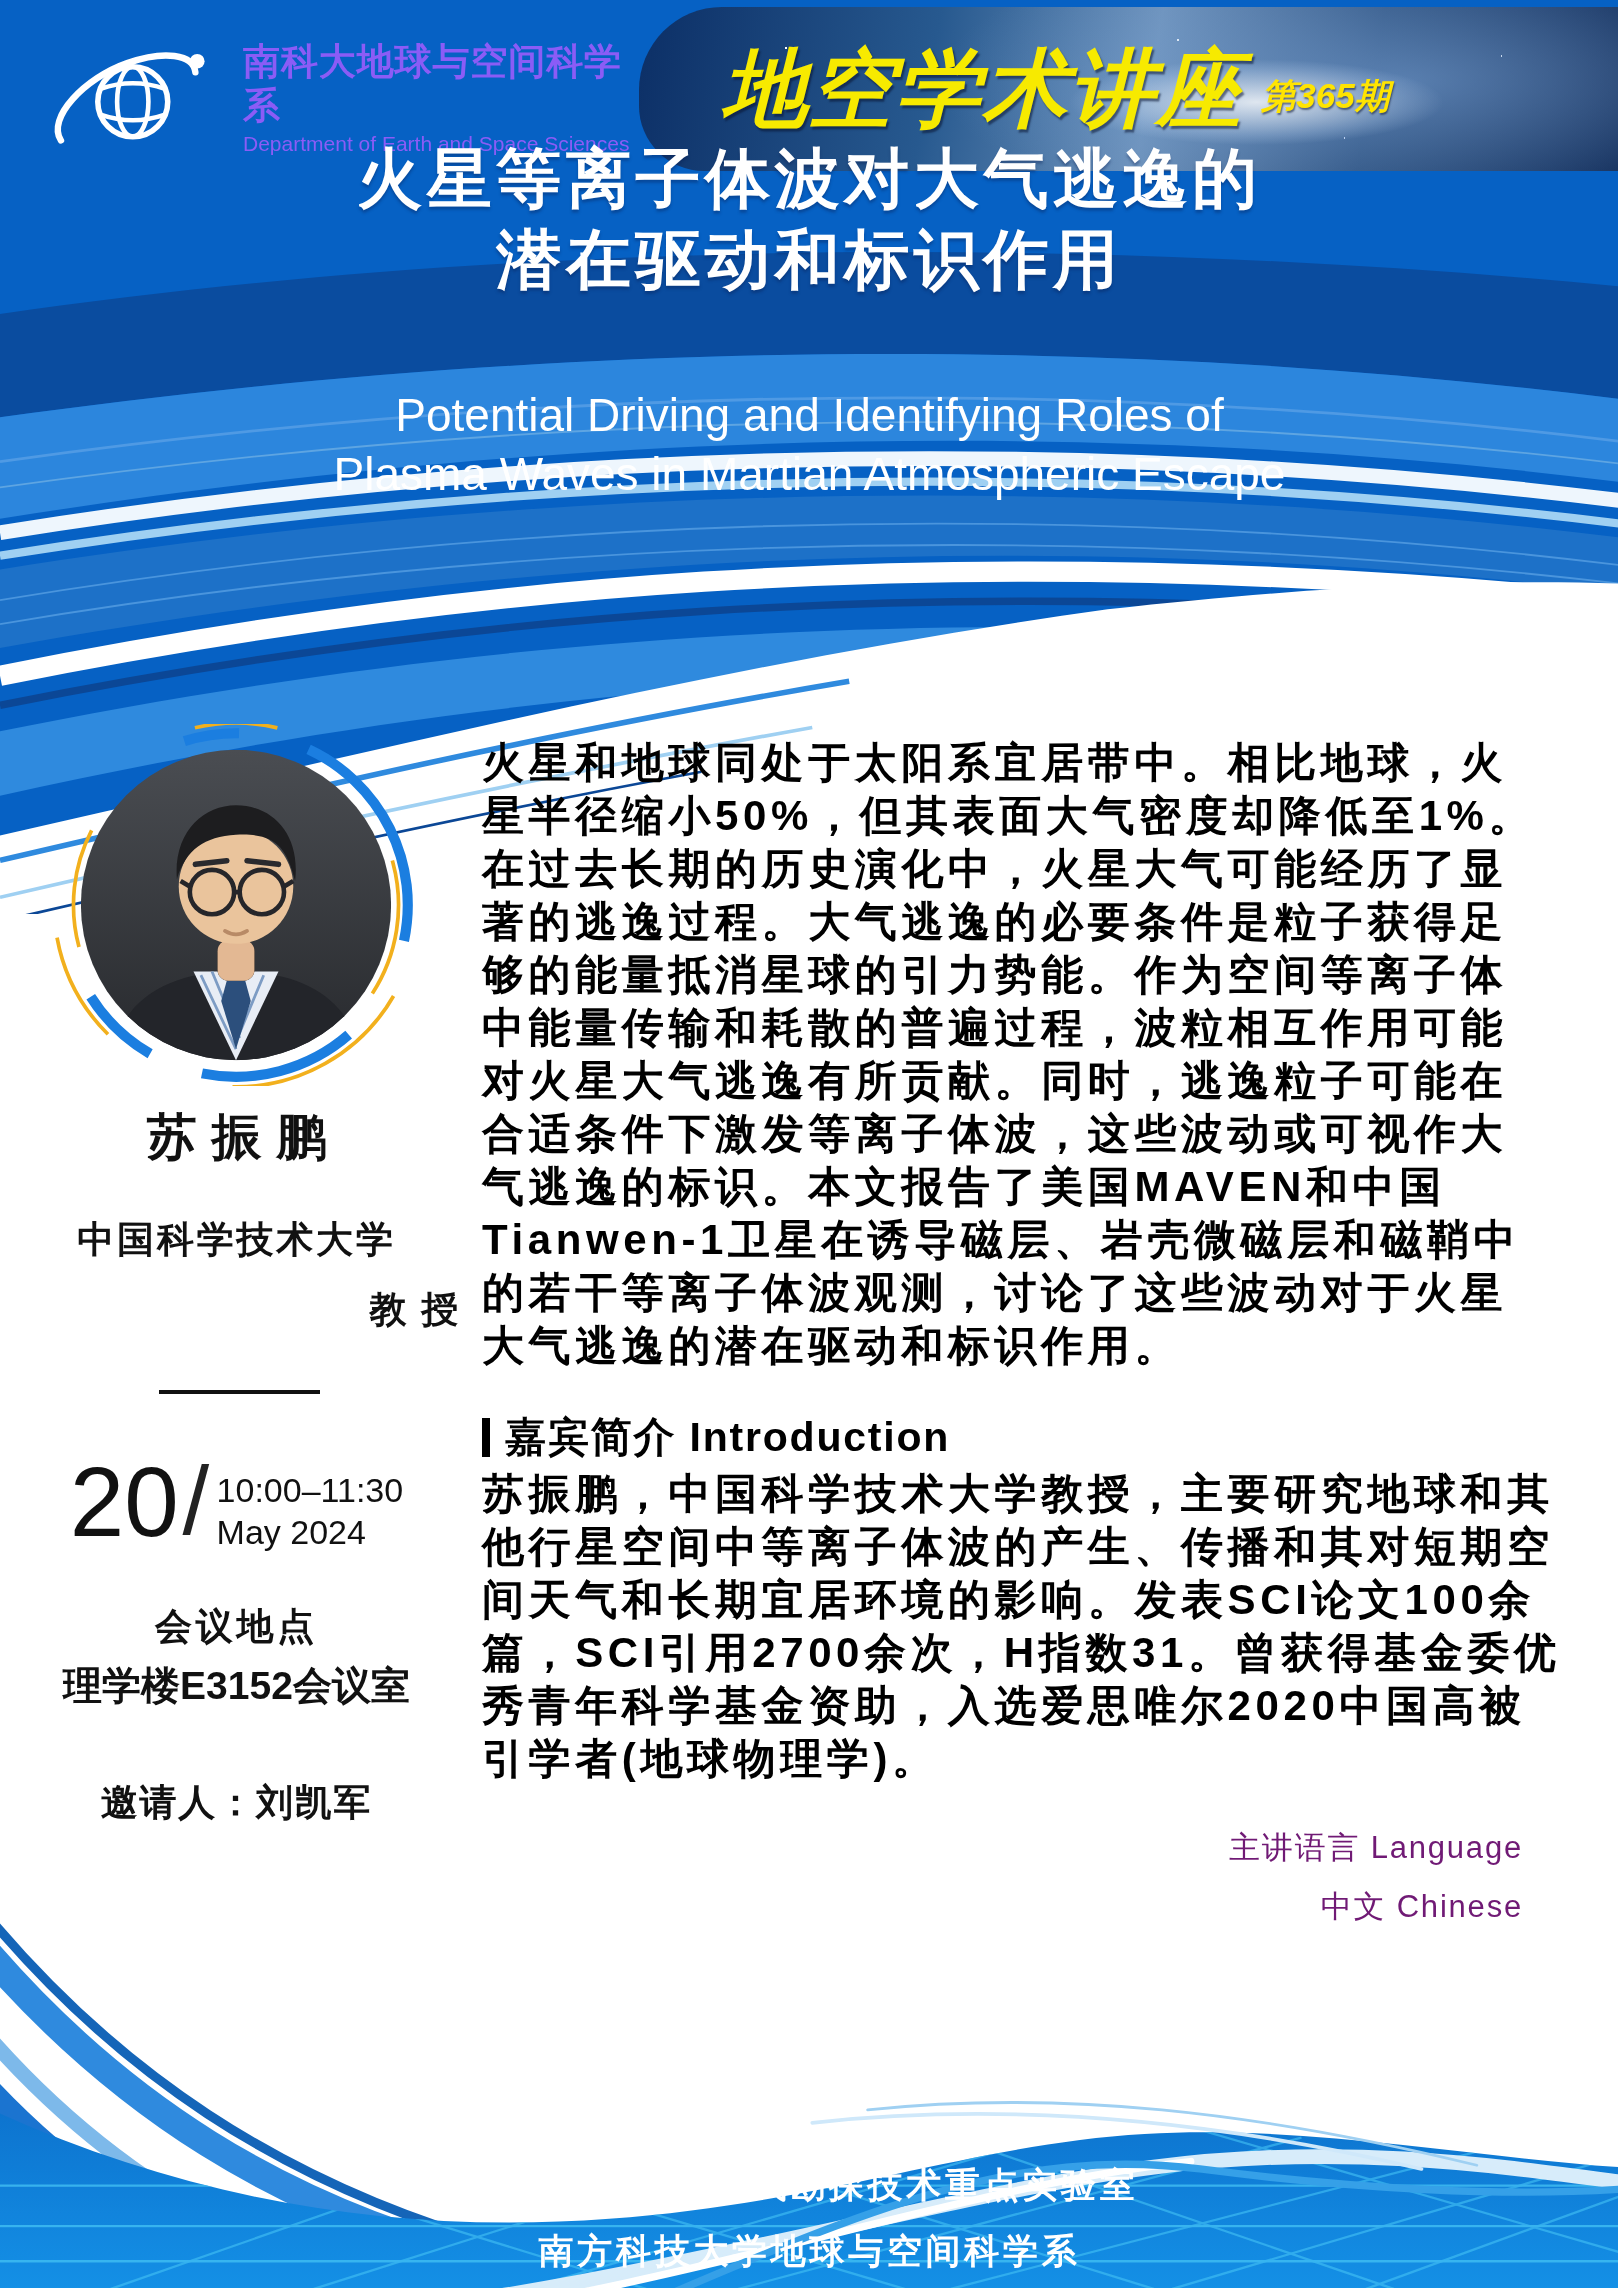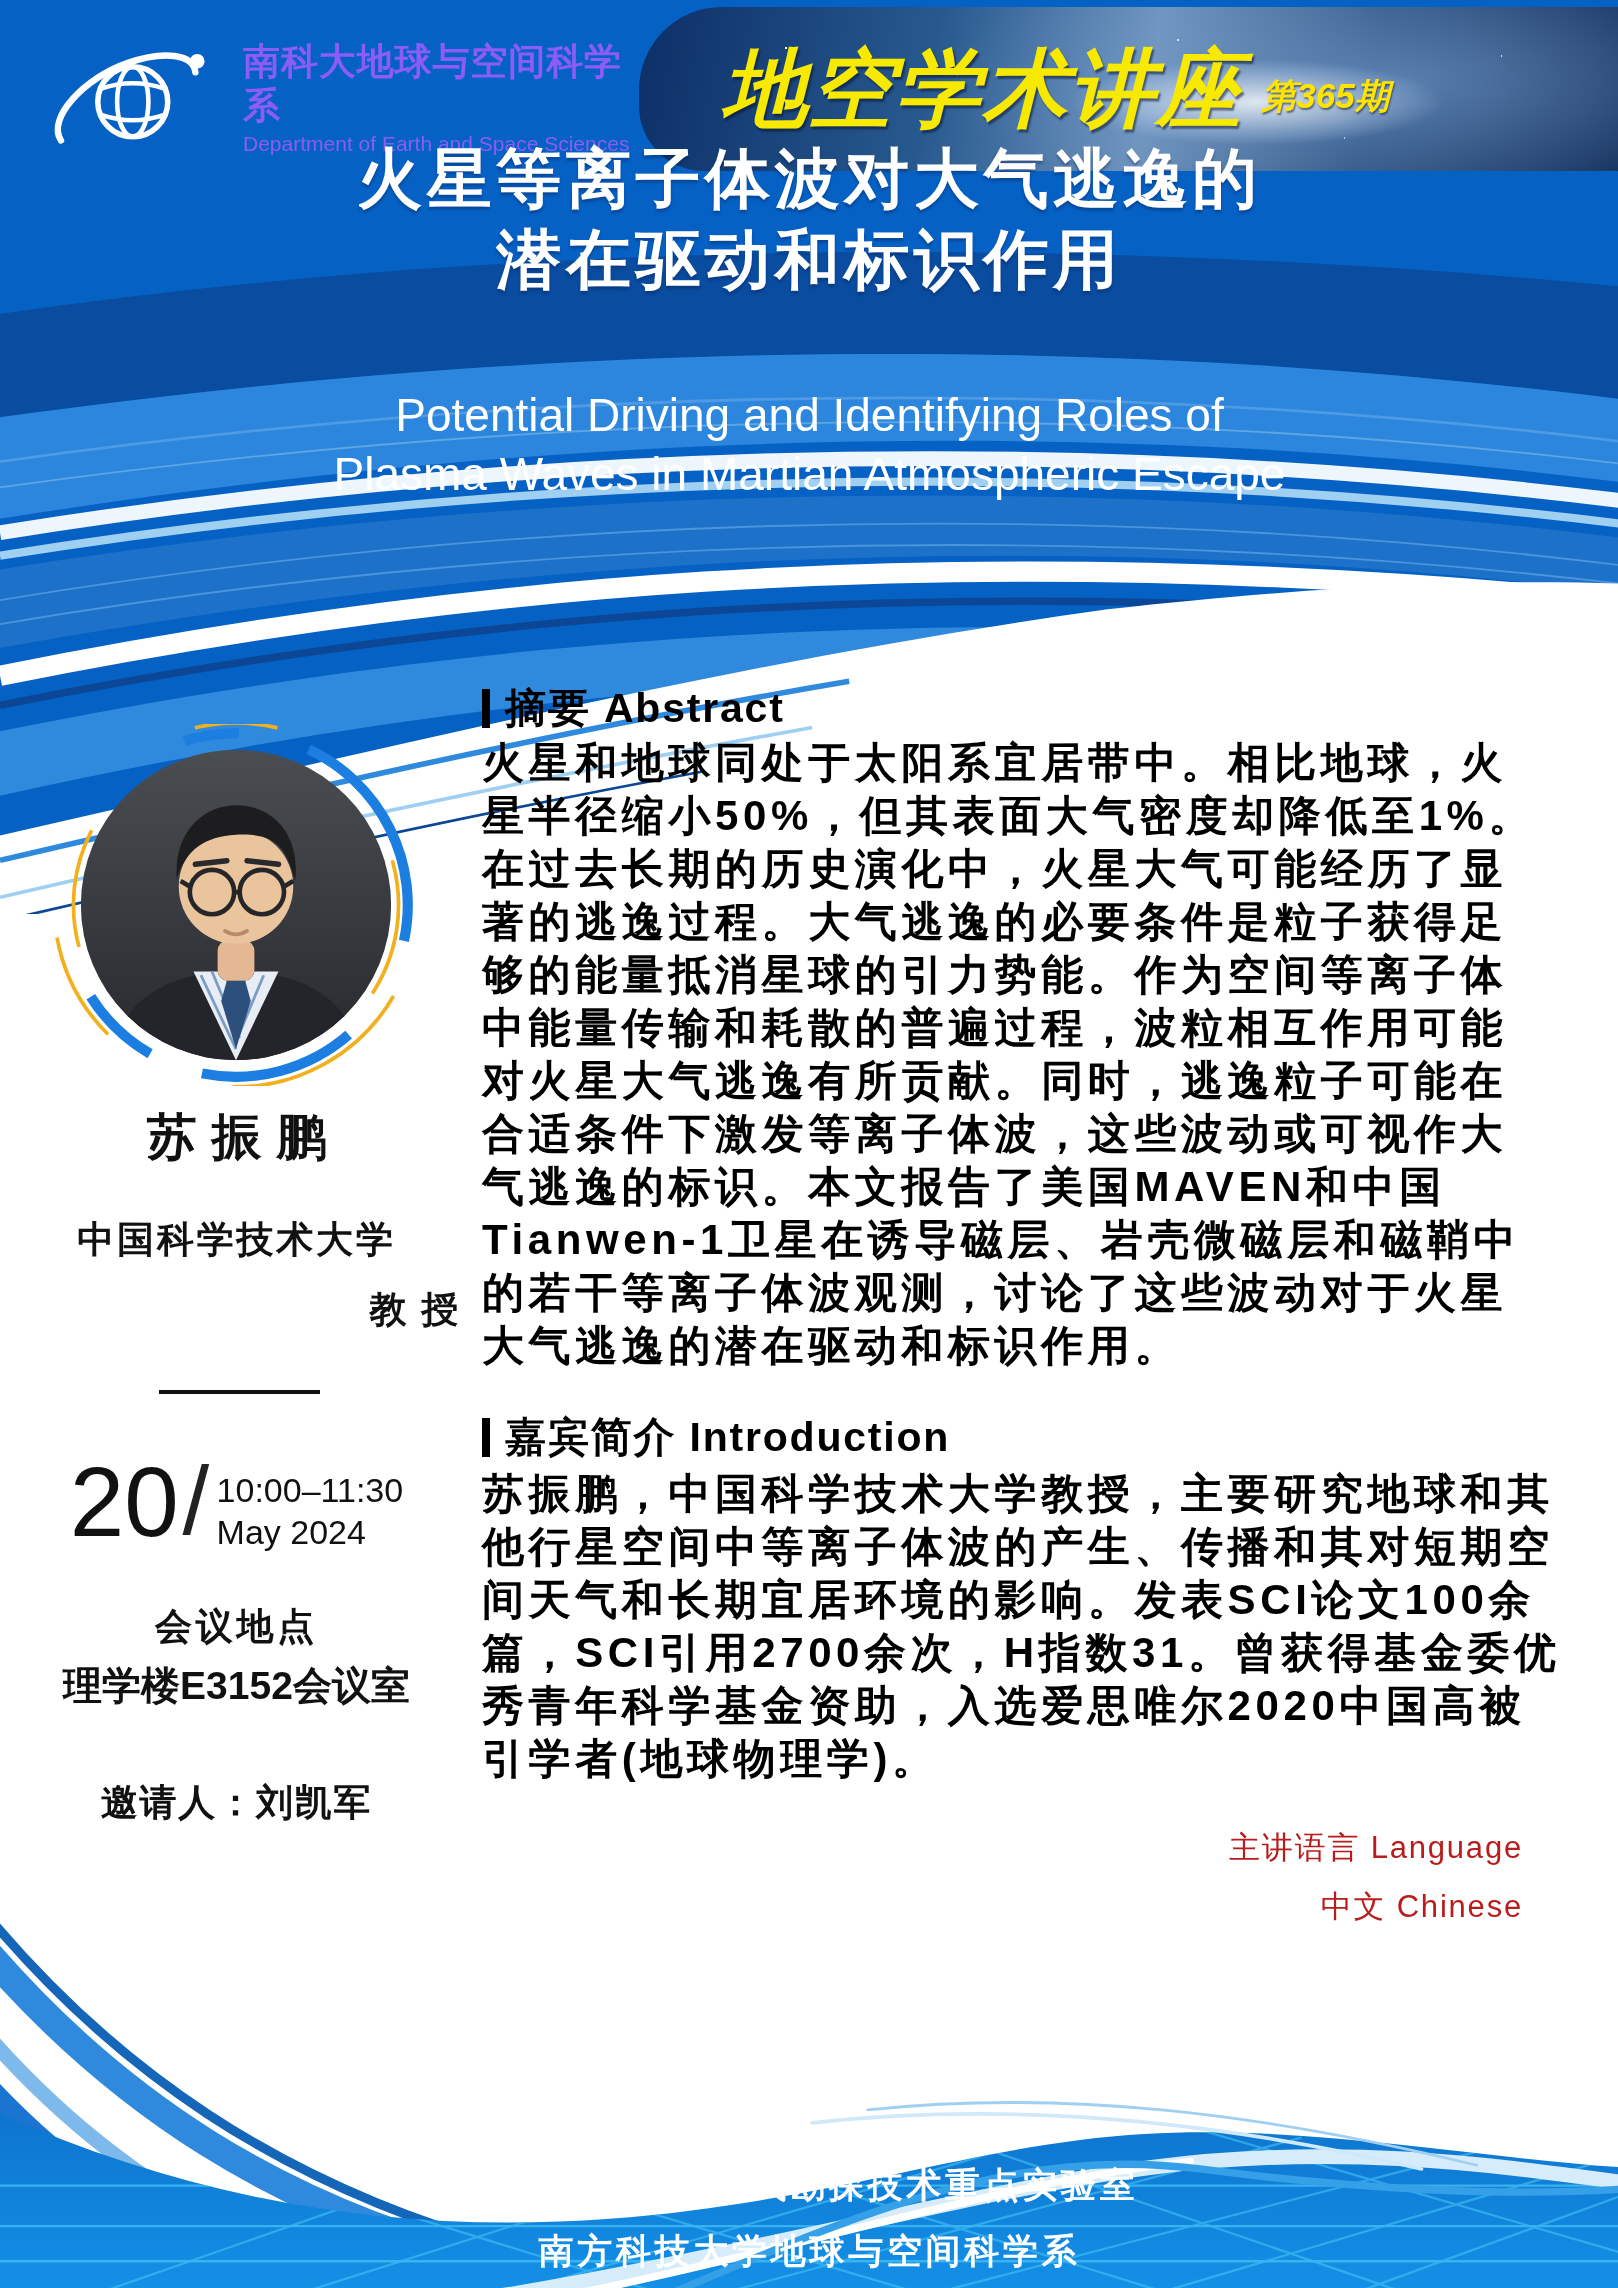--- a/index.html
+++ b/index.html
@@ -76,21 +76,21 @@
   .sec-head .bar{width:8.3px;height:39px;background:#000;margin-right:14.8px;flex:0 0 auto;}
   .sec-head .txt{font-size:41px;font-weight:800;color:#000;letter-spacing:1.8px;}
   .head-abstract{top:681px;}
   .head-intro{top:1410px;}
   .bodytext{
     left:482px;width:1121px;color:#000;font-size:42px;font-weight:600;
     line-height:53px;letter-spacing:4.6px;white-space:pre;z-index:6;
   }
   .body-abstract{top:736px;}
   .body-intro{top:1467px;}
-  .lang{right:96px;text-align:center;color:#b91c1c;font-size:31px;font-weight:500;letter-spacing:1.8px;z-index:6;}
+  .lang{right:96px;text-align:center;color:#701a75;font-size:31px;font-weight:500;letter-spacing:1.8px;z-index:6;}
   .lang-label{top:1827px;}
   .lang-value{top:1886px;}
   
   .footer-svg{left:0;top:1892px;width:1619px;height:397px;z-index:2;}
   .foot-line{left:0;width:1619px;text-align:center;color:#fff;font-weight:700;letter-spacing:3.7px;z-index:6;}
   .foot-line1{top:2162px;font-size:35px;}
   .foot-line2{top:2228px;font-size:35px;}
 </style>
 </head>
 <body>
@@ -198,24 +198,20 @@
     <span class="timecol">
       <span class="time" style="display:block">10:00–11:30</span>
       <span class="monthyear" style="display:block">May 2024</span>
     </span>
   </div>
 
   <div class="abs venue-label leftcol">会议地点</div>
   <div class="abs venue leftcol">理学楼E3152会议室</div>
   <div class="abs inviter leftcol">邀请人：刘凯军</div>
 
-  <div class="abs sec-head head-abstract">
-    <span class="bar"></span>
-    <span class="txt">摘要 Abstract</span>
-  </div>
   <div class="abs bodytext body-abstract">火星和地球同处于太阳系宜居带中。相比地球，火
 星半径缩小50%，但其表面大气密度却降低至1%。
 在过去长期的历史演化中，火星大气可能经历了显
 著的逃逸过程。大气逃逸的必要条件是粒子获得足
 够的能量抵消星球的引力势能。作为空间等离子体
 中能量传输和耗散的普遍过程，波粒相互作用可能
 对火星大气逃逸有所贡献。同时，逃逸粒子可能在
 合适条件下激发等离子体波，这些波动或可视作大
 气逃逸的标识。本文报告了美国MAVEN和中国
 Tianwen-1卫星在诱导磁层、岩壳微磁层和磁鞘中

